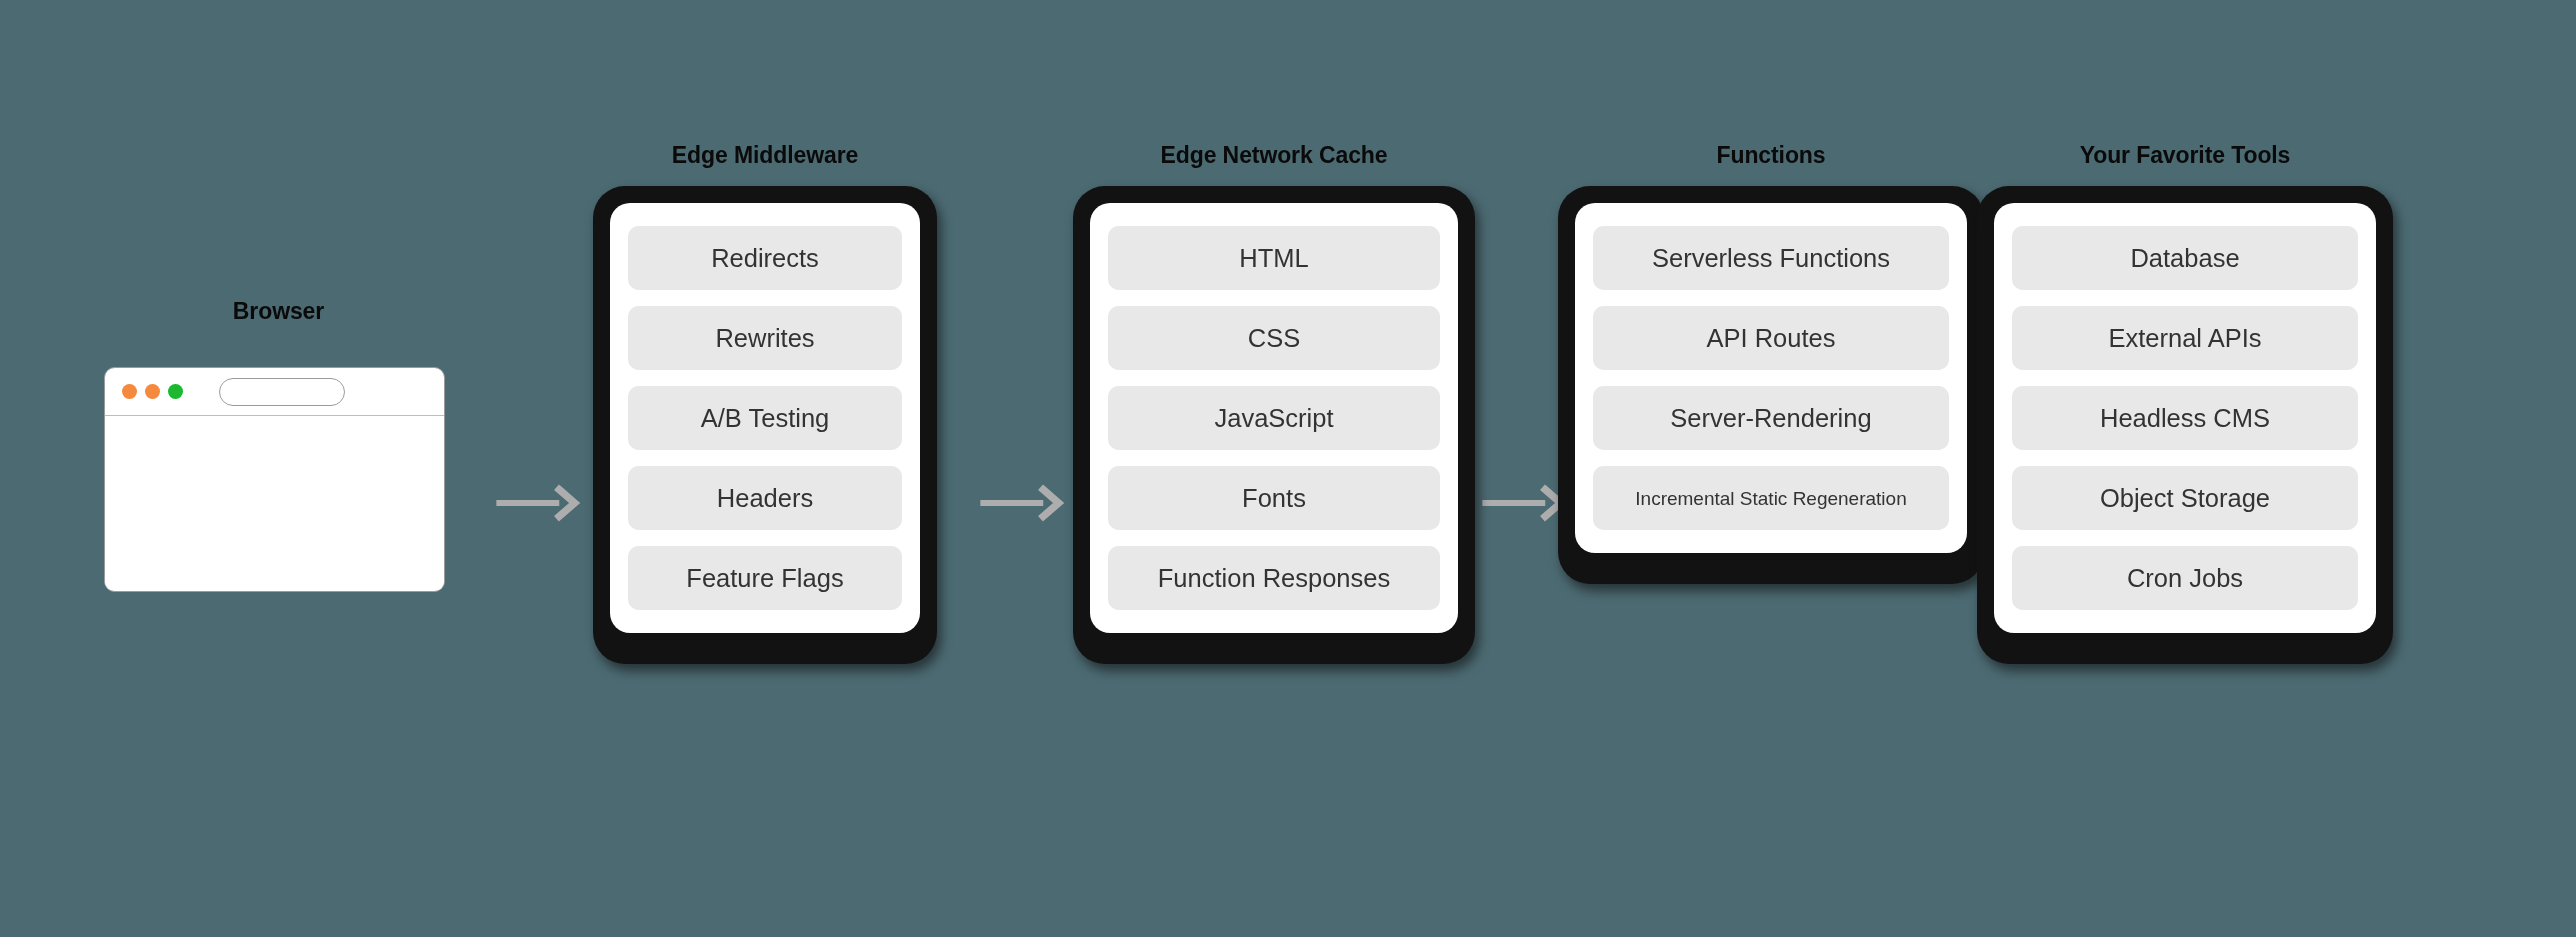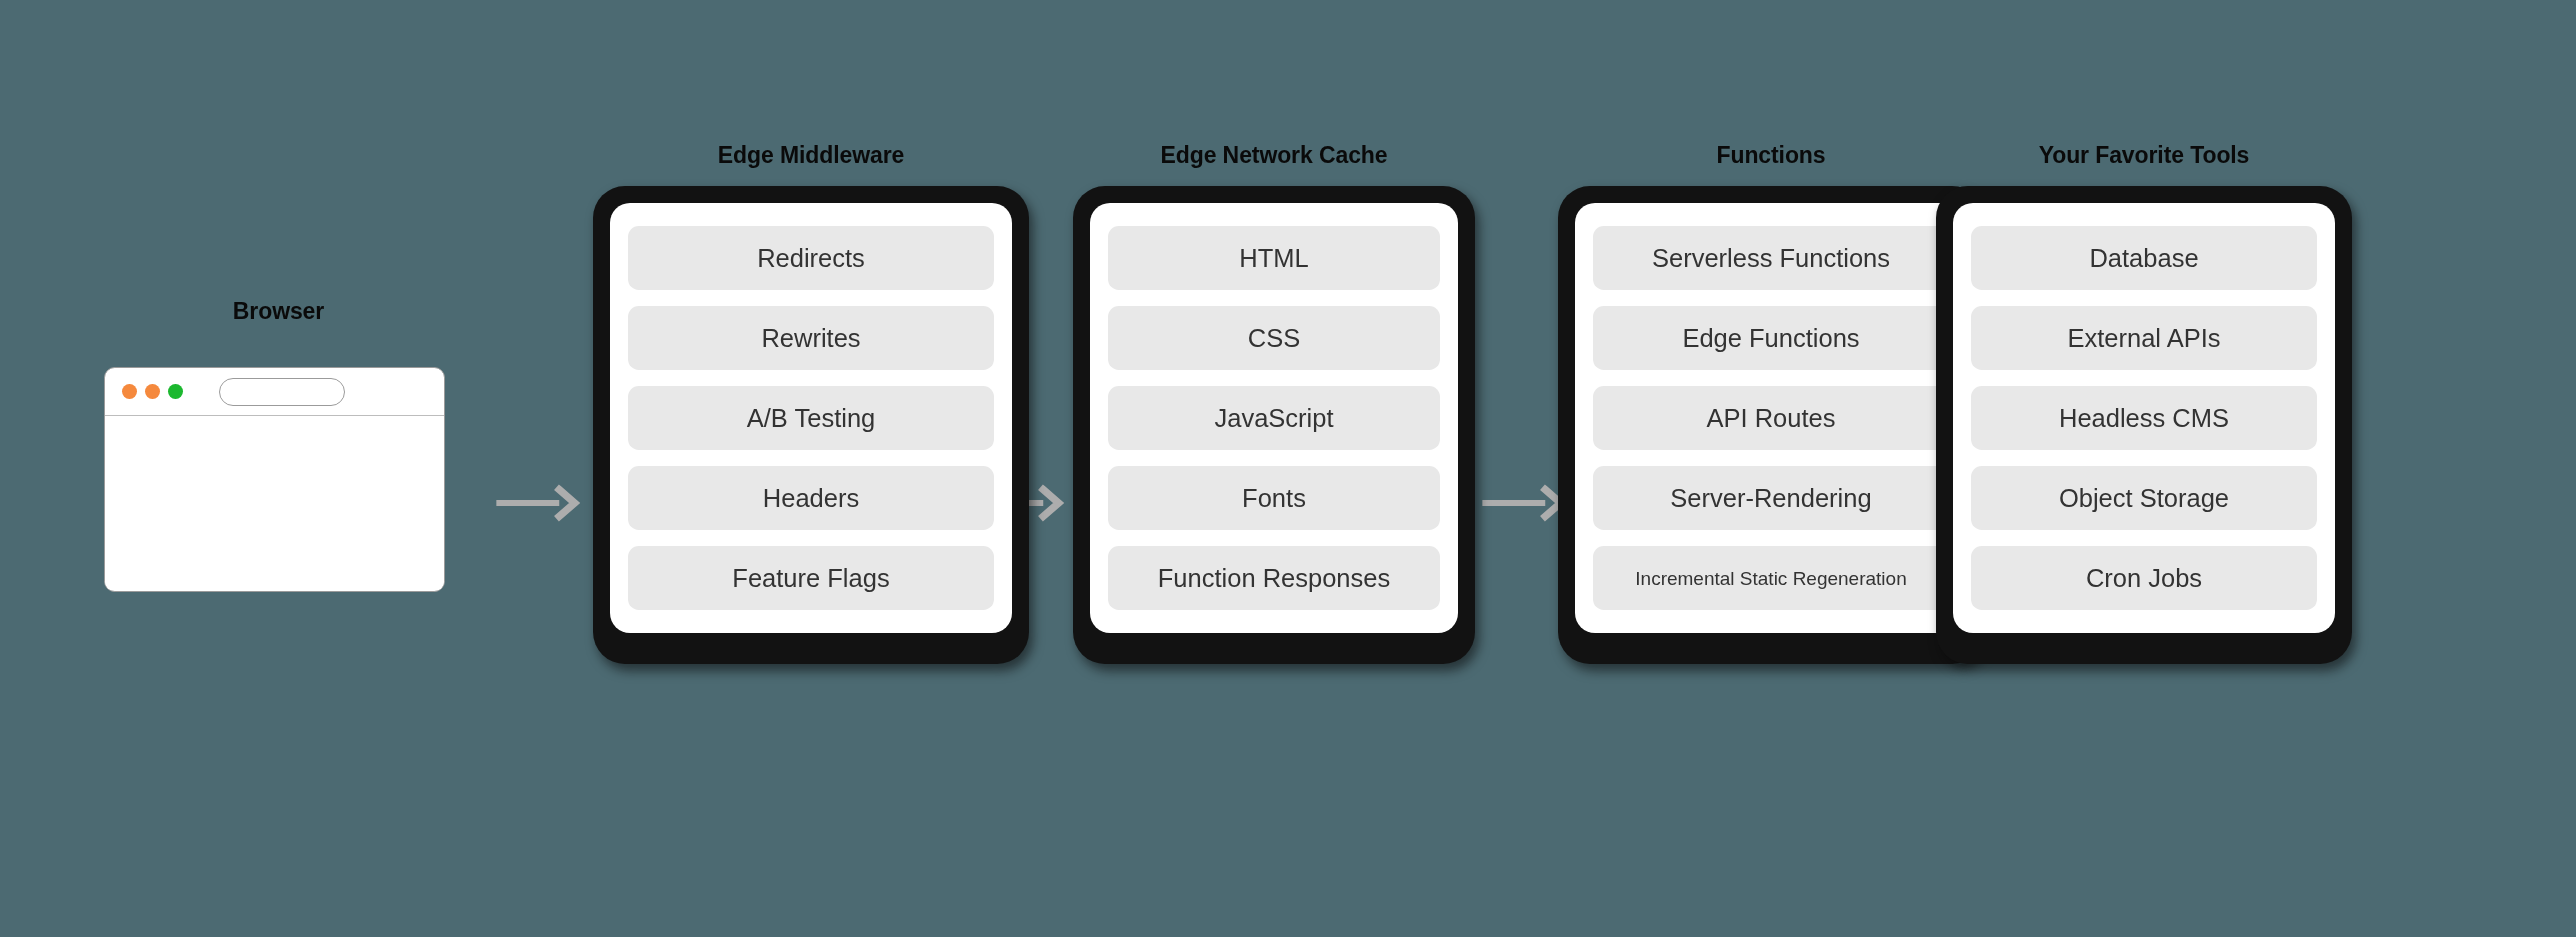--- a/index.html
+++ b/index.html
@@ -120,24 +120,24 @@
     text-align: center;
     color: #333333;
     font-size: 25.5px;
     line-height: 1.12;
     padding: 0 8px;
     box-sizing: border-box;
   }
   .pill.two-line { font-size: 19px; }
 
   
-  #col-0 { left: 593px;  width: 436px; }
+  #col-0 { left: 593px;  width: 344px; }
   #col-1 { left: 1073px; width: 402px; }
   #col-2 { left: 1558px; width: 426px; }
-  #col-3 { left: 1936px; width: 416px; }
+  #col-3 { left: 1977px; width: 416px; }
 
   #arrow-0 { left: 495px;  }
   #arrow-1 { left: 979px; }
   #arrow-2 { left: 1481px; }
   #arrow-3 { left: 1989px; }
 </style>
 </head>
 <body>
 
 <div id="stage">
@@ -204,21 +204,20 @@
         <div class="pill">Function Responses</div>
       </div>
     </div>
   </div>
 
   <div class="column" id="col-2">
     <div class="block-title">Functions</div>
     <div class="card-outer">
       <div class="card-inner">
         <div class="pill">Serverless Functions</div>
-        <div class="pill">Edge Functions</div>
         <div class="pill">API Routes</div>
         <div class="pill">Server-Rendering</div>
         <div class="pill two-line">Incremental Static Regeneration</div>
       </div>
     </div>
   </div>
 
   <div class="column" id="col-3">
     <div class="block-title">Your Favorite Tools</div>
     <div class="card-outer">

